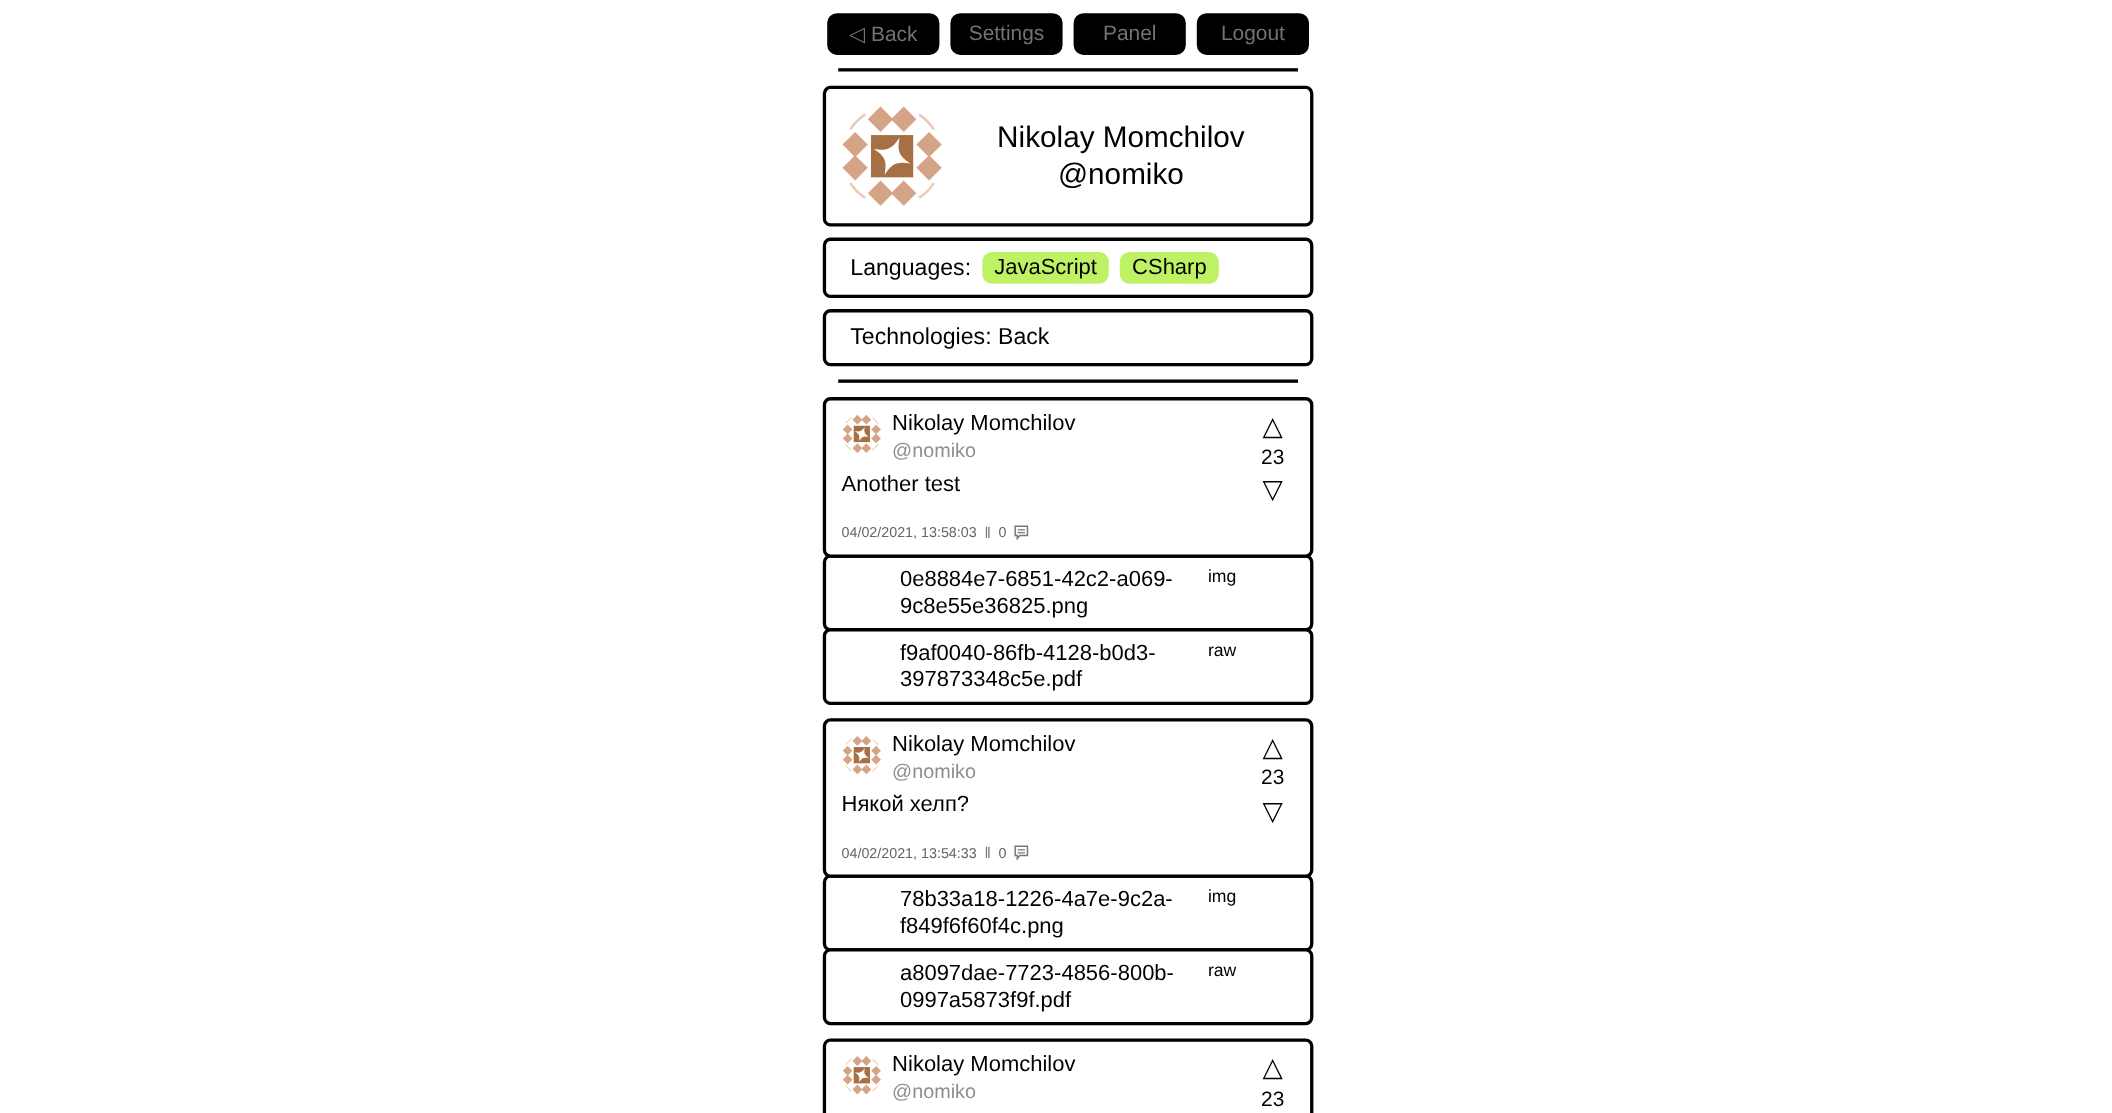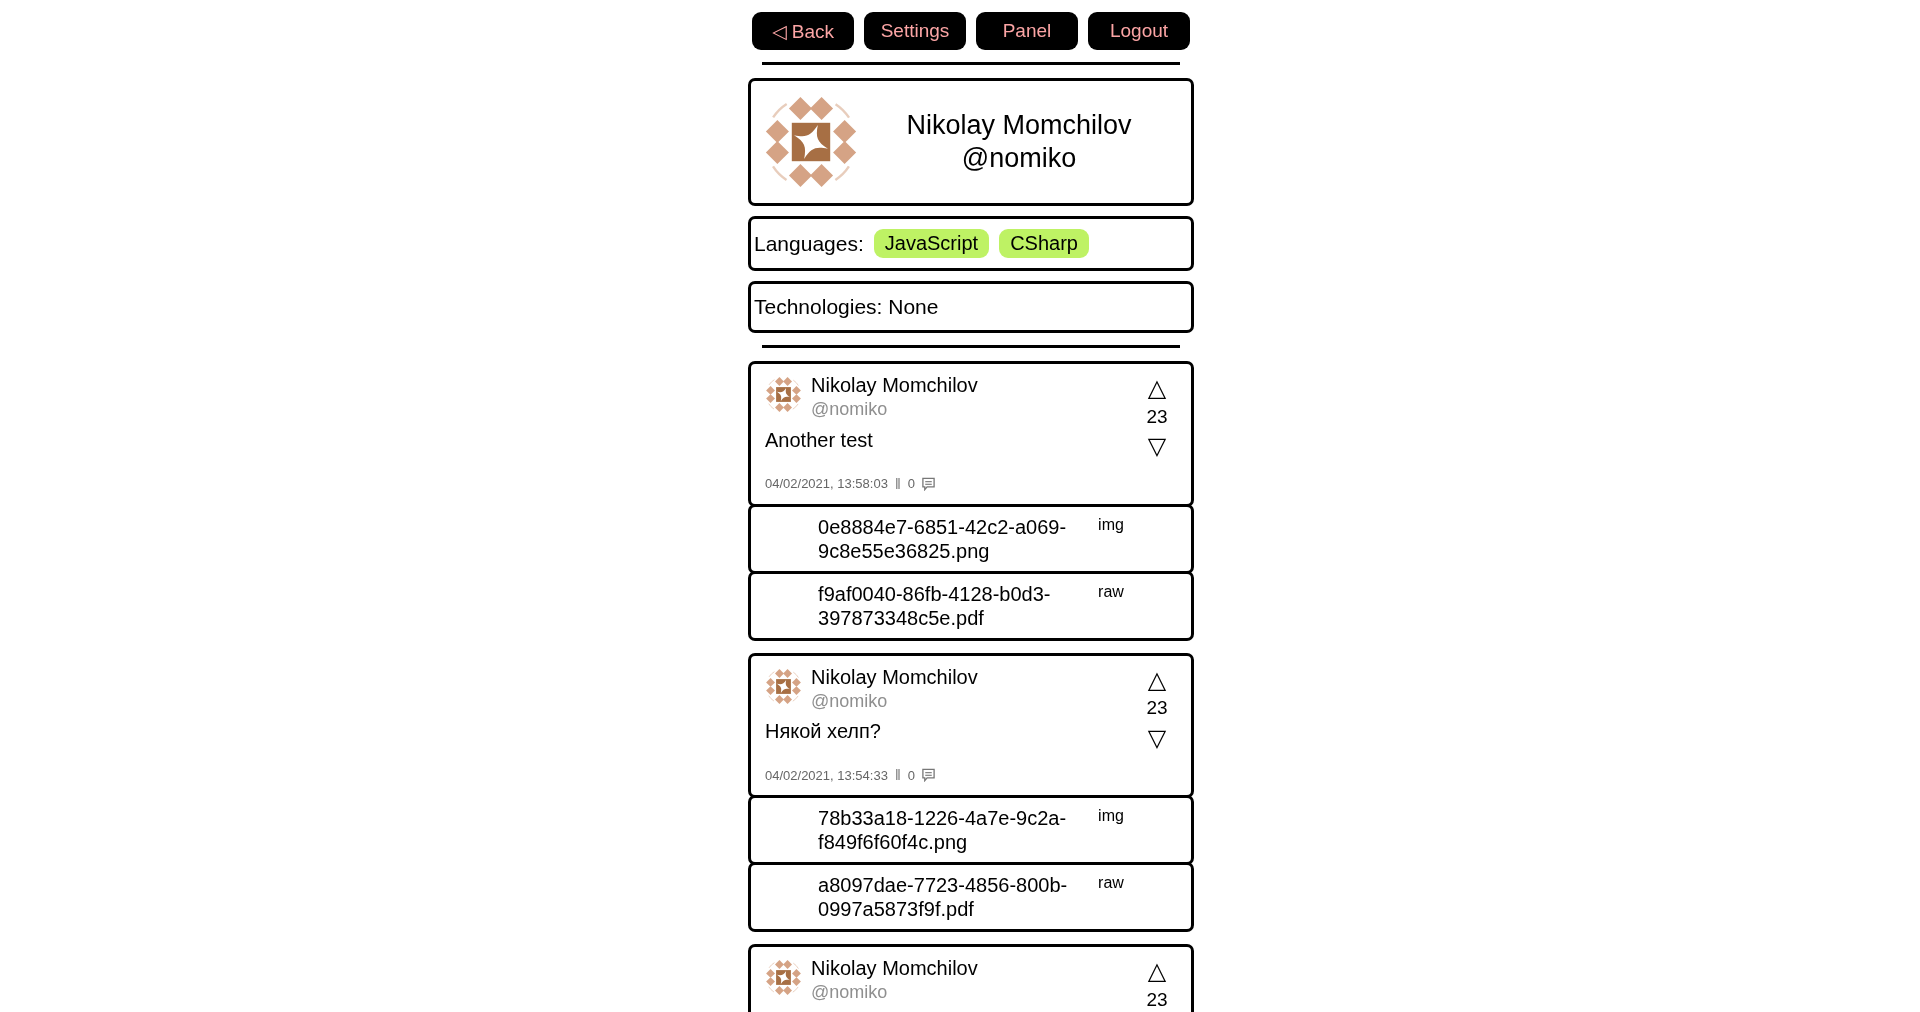--- a/index.html
+++ b/index.html
@@ -6,41 +6,41 @@
   body {
     width:1920px; height:1012px; overflow:hidden;
     font-family:"Liberation Sans", "DejaVu Sans", sans-serif;
     color:#000;
   }
   .page { width:446px; margin-left:748px; }
 
   
   .toolbar { display:flex; justify-content:center; gap:10px; padding-top:12px; }
   .tb-btn {
-    width:102px; height:38px; background:#000; color:#fca5a5;
+    width:102px; height:38px; background:#000; color:#737373;
     border:none; border-radius:9px; font-size:19px;
     font-family:inherit; display:flex; align-items:center; justify-content:center;
     cursor:pointer; white-space:nowrap;
   }
 
   hr.divider { border:none; border-top:3px solid #000; width:418px; margin:12px auto 13px auto; }
 
   
   .card {
     box-sizing:border-box; width:446px; background:#fff;
     border:3px solid #000; border-radius:7px;
   }
 
   
   .profile-card { display:flex; align-items:center; padding:13px 12px; }
   .avatar-lg { width:96px; height:96px; flex:0 0 auto; }
   .profile-names { flex:1; text-align:center; font-size:27px; line-height:1.22; }
 
   
-  .info-card { margin-top:10px; display:flex; align-items:center; padding:10px 3px; font-size:21px; min-height:52px; }
+  .info-card { margin-top:10px; display:flex; align-items:center; padding:10px 22px; font-size:21px; min-height:52px; }
   .chip {
     background:#bef264; border-radius:9px; padding:3px 11px; margin-left:10px;
     font-size:20px; display:inline-block;
   }
 
   
   .post { margin-bottom:12px; }
   .post .card + .card { margin-top:-3px; }
   .post-header { position:relative; padding:10px 14px 12px 14px; }
   .post-top { display:flex; align-items:flex-start; }
@@ -110,21 +110,21 @@
     </div>
   </section>
 
   <section class="card info-card">
     <span>Languages:</span>
     <span class="chip">JavaScript</span>
     <span class="chip">CSharp</span>
   </section>
 
   <section class="card info-card">
-    <span>Technologies: None</span>
+    <span>Technologies: Back</span>
   </section>
 
   <hr class="divider">
 
   <div class="post">
     <section class="card post-header">
       <div class="post-top">
         <svg class="avatar-sm">
             <use href="#identicon"></use>
           </svg>

